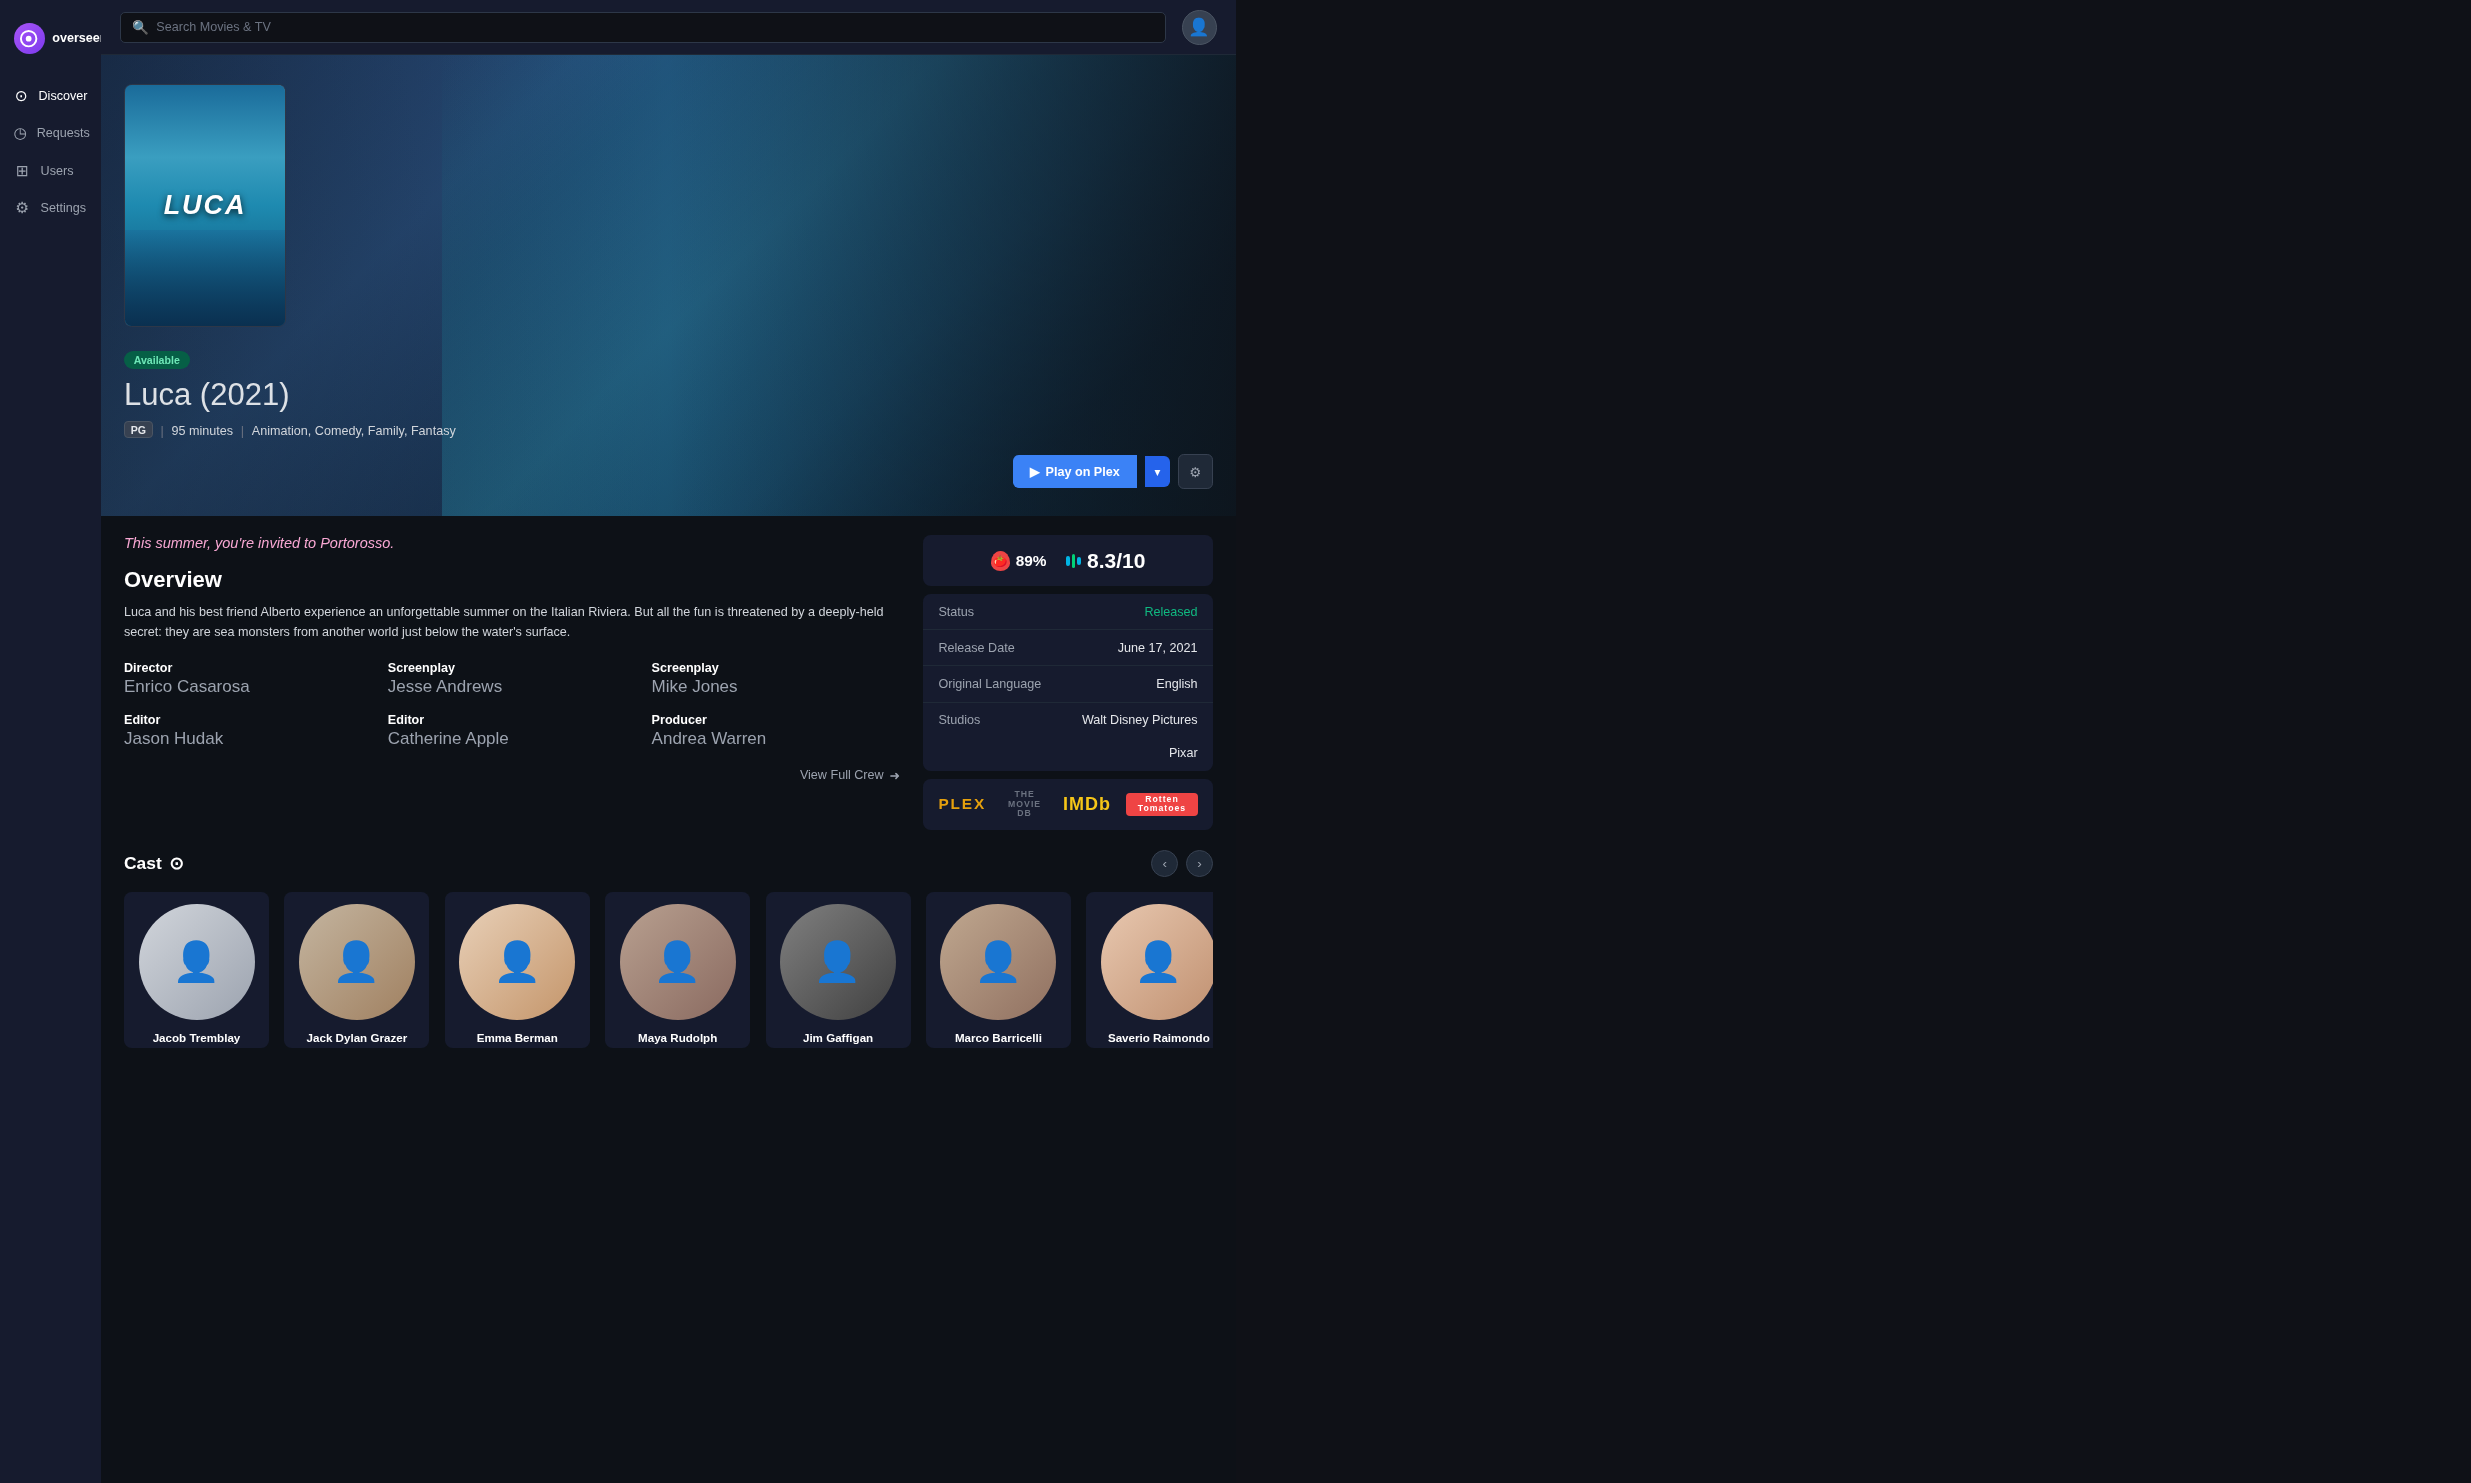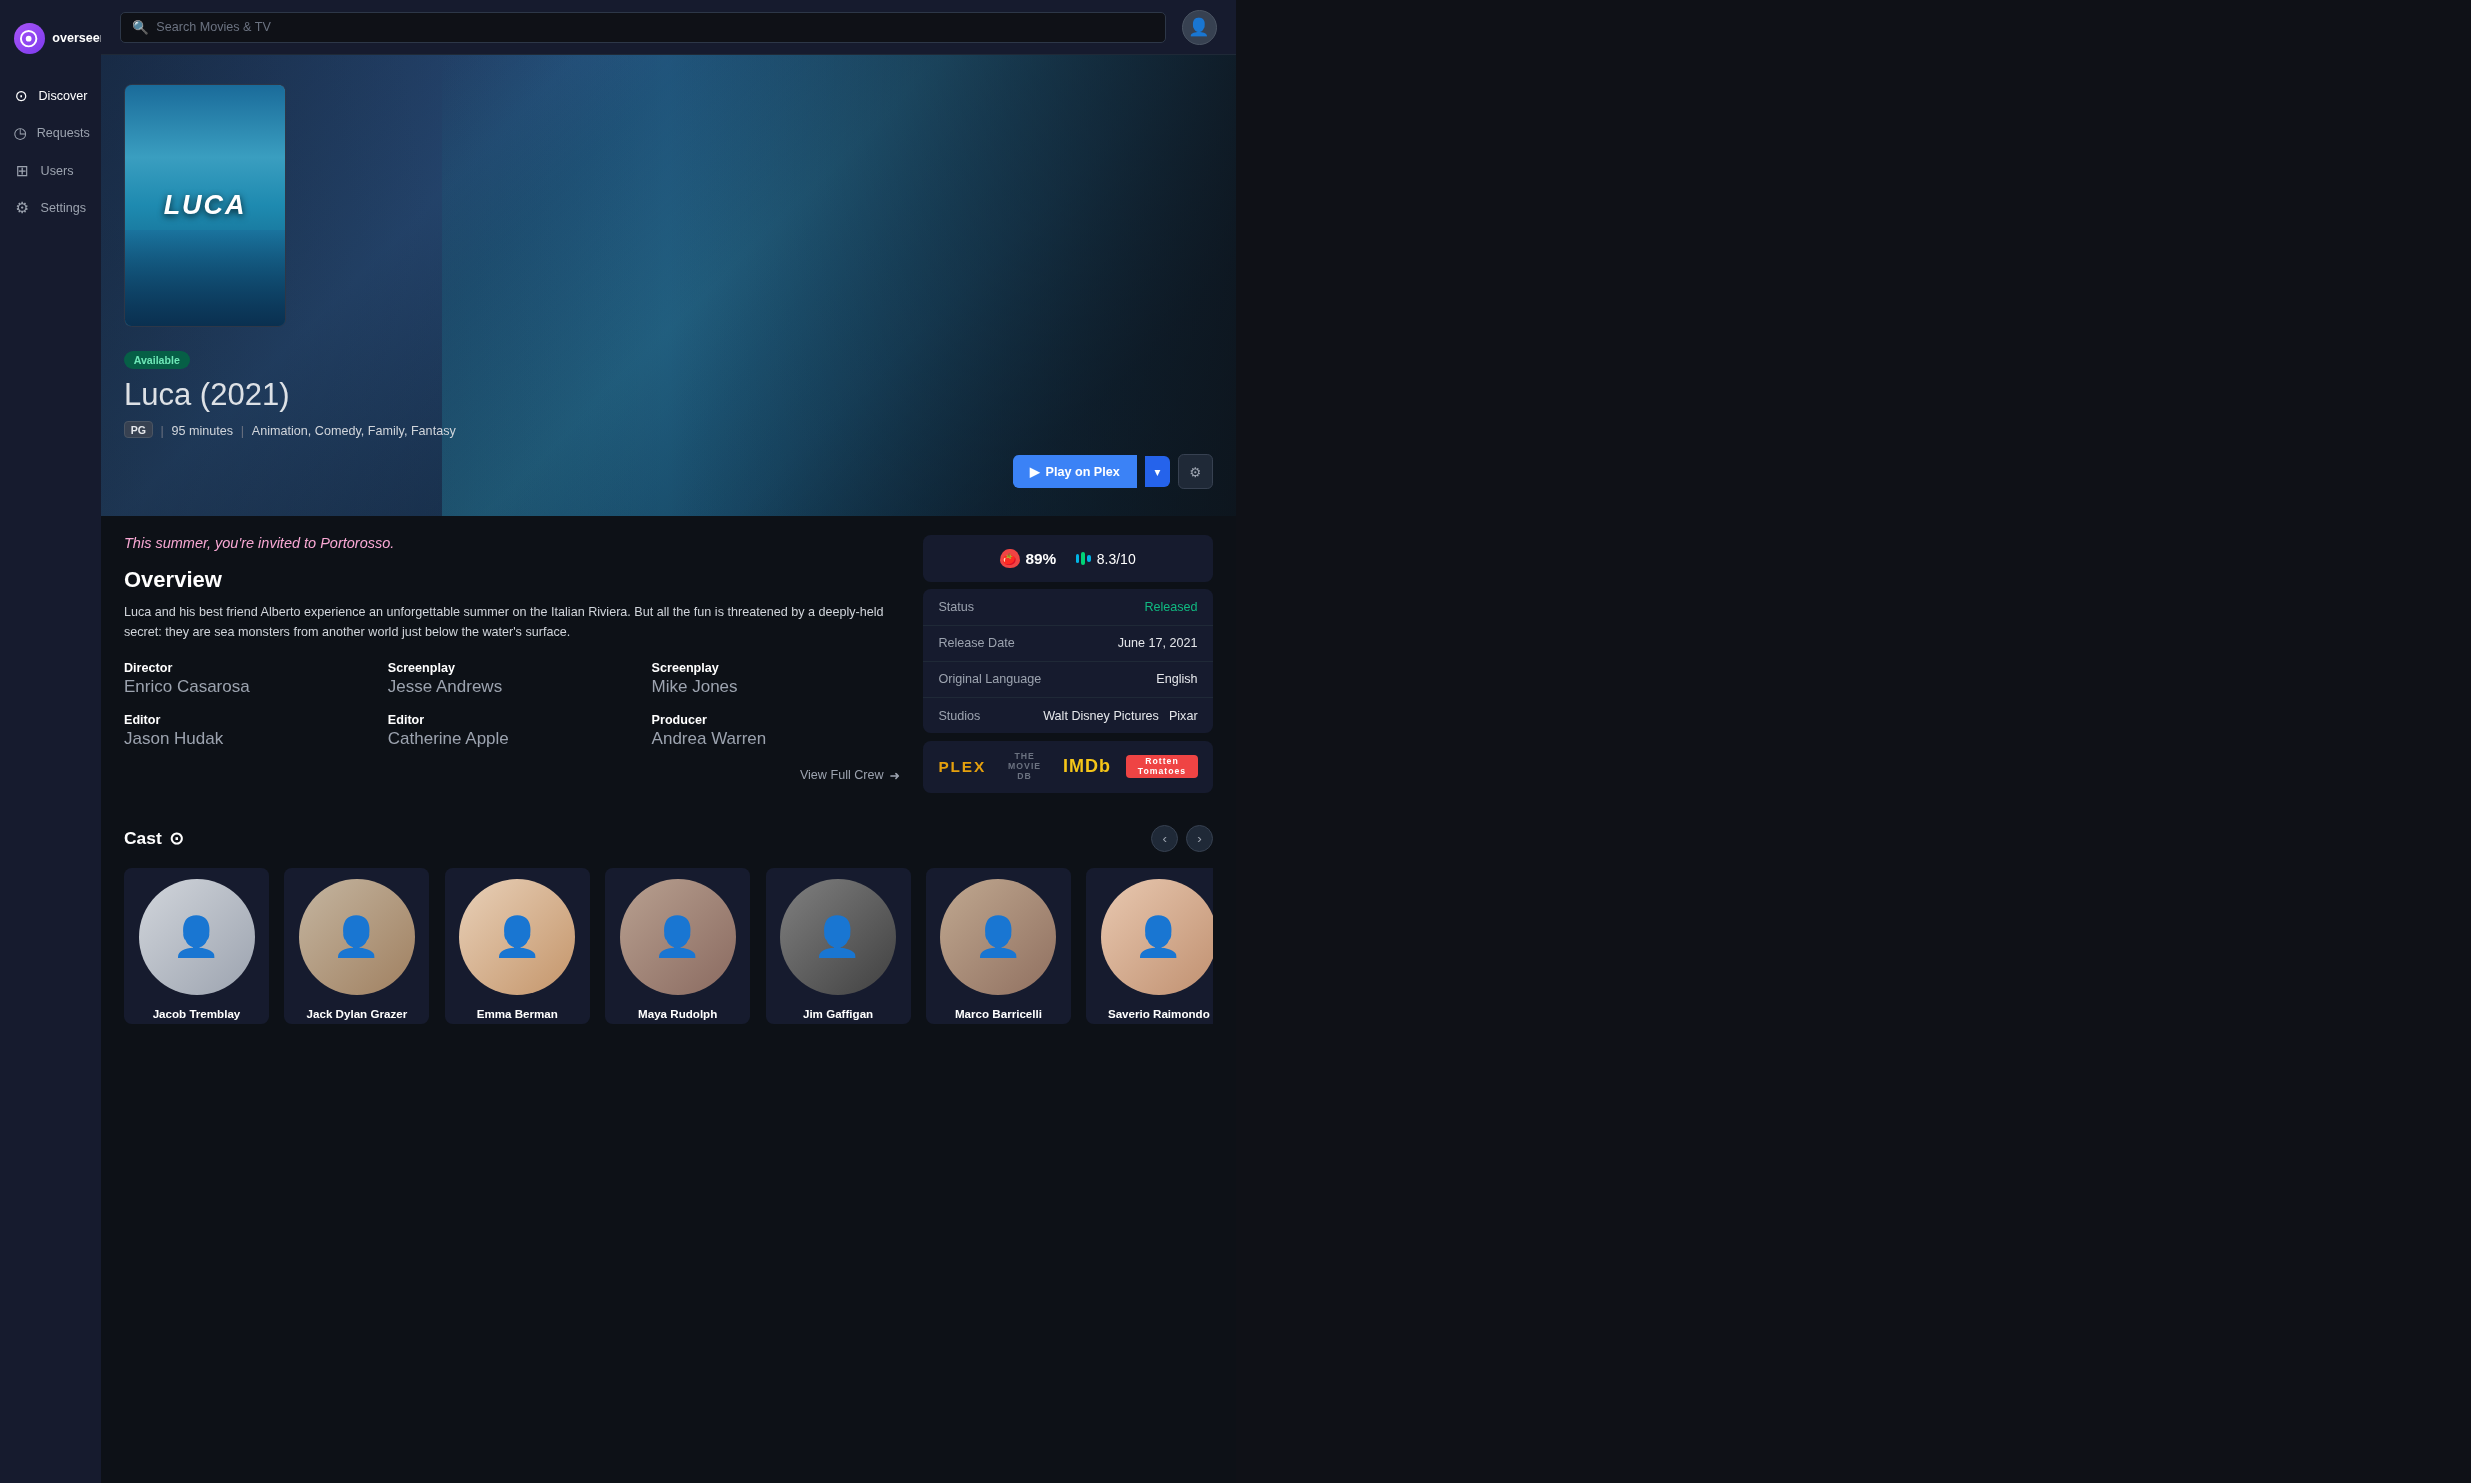--- a/index.html
+++ b/index.html
@@ -362,22 +362,22 @@
       position: relative;
       display: flex;
       align-items: center;
       justify-content: center;
       font-size: 11.6px;
     }
     .tmdb-score {
       display: flex;
       align-items: center;
       gap: 5.8px;
-      font-size: 14px;
-      font-weight: 400;
+      font-size: 21px;
+      font-weight: 700;
       color: white;
       justify-content: flex-end;
     }
     .tmdb-icon {
       display: flex;
       gap: 1.9px;
       align-items: center;
     }
     .tmdb-bar {
       width: 3.9px;
@@ -405,23 +405,23 @@
     .info-value {
       font-size: 12.6px;
       color: #e5e7eb;
       text-align: right;
     }
     .status-released {
       color: #10b981;
     }
     .studios-col {
       display: flex;
-      flex-direction: row;
+      flex-direction: column;
       align-items: flex-end;
-      gap: 10px;
+      gap: 19px;
     }
     .external-links {
       background: #161b2e;
       border-radius: 7.7px;
       padding: 11.6px 15.4px;
       display: flex;
       align-items: center;
       gap: 15.4px;
     }
     .ext-link {

